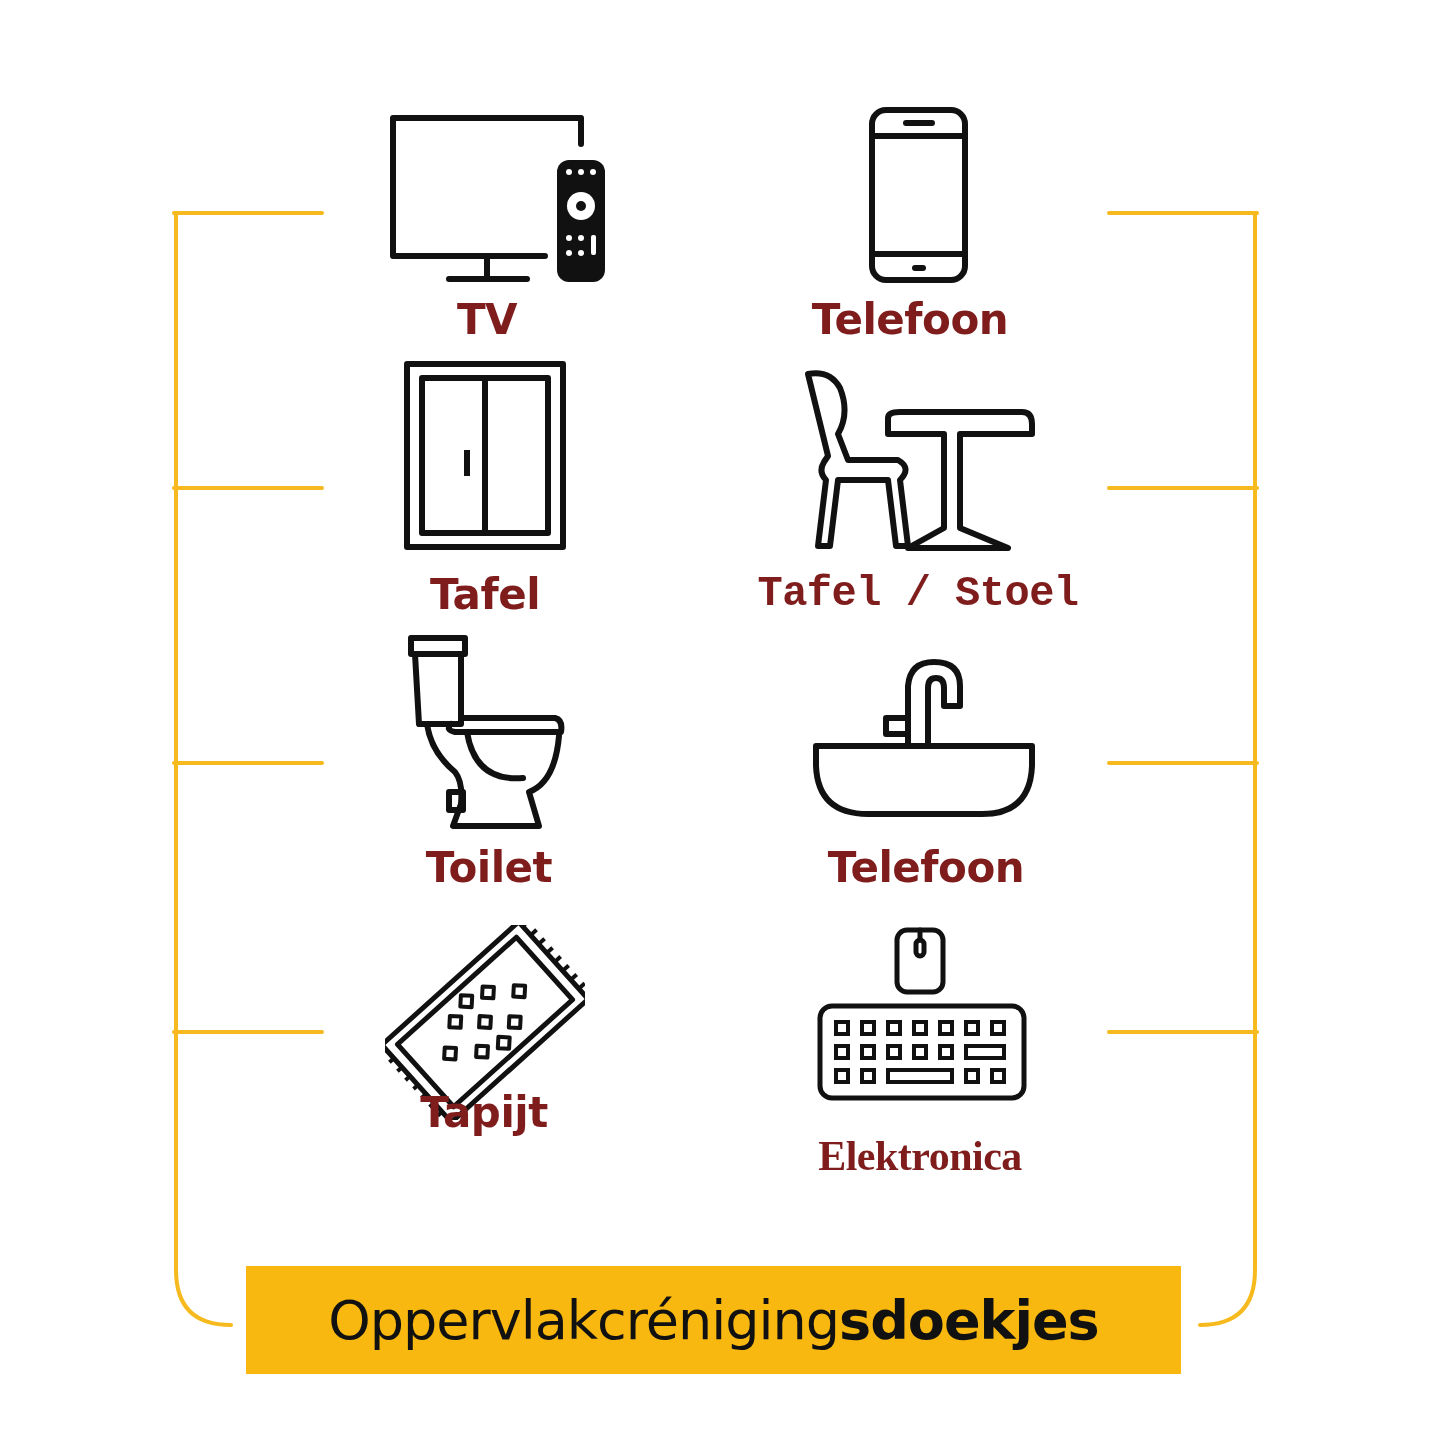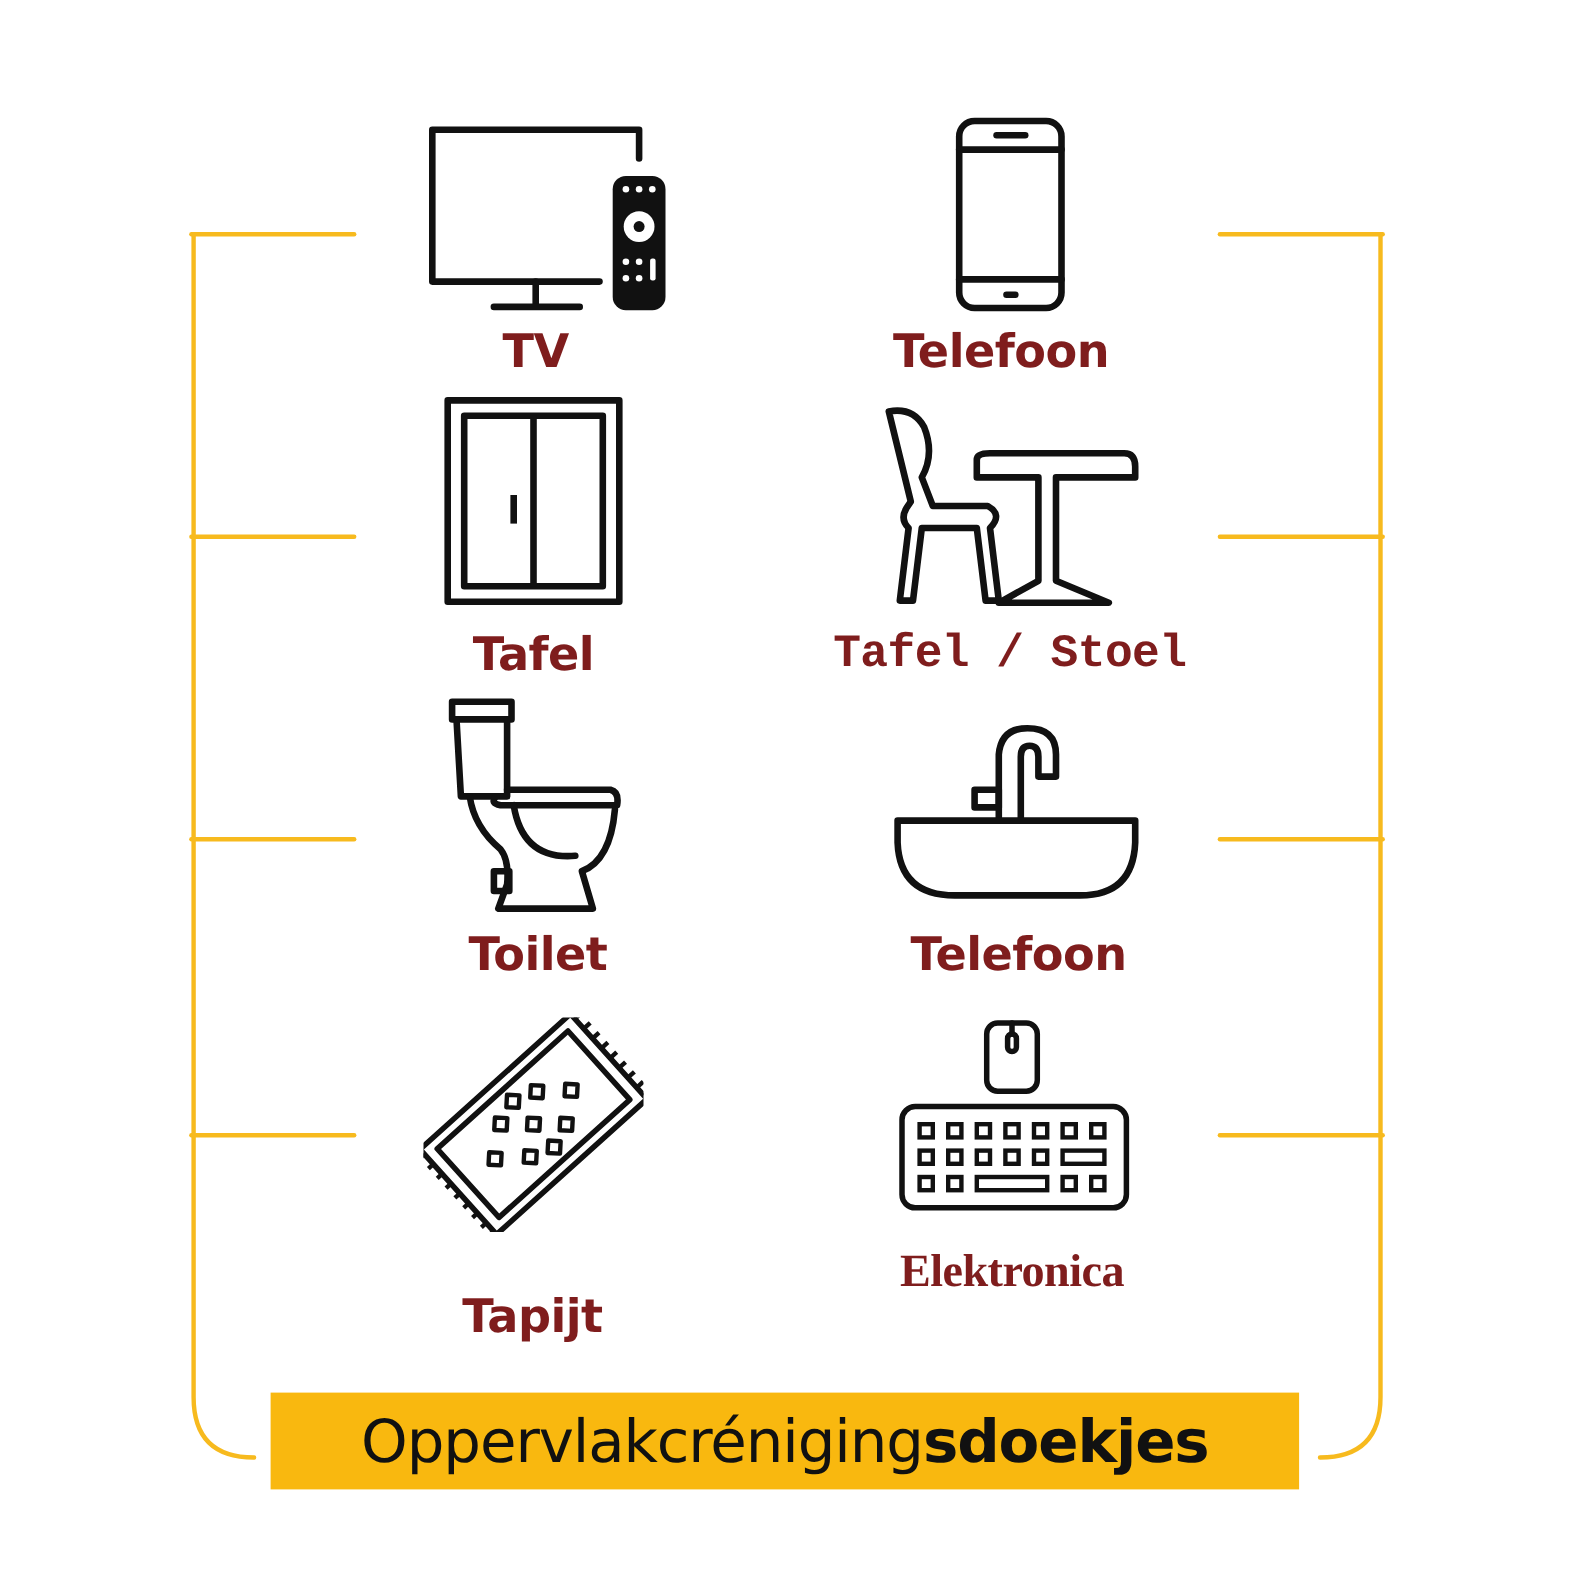--- a/index.html
+++ b/index.html
@@ -1,19 +1,19 @@
 <!DOCTYPE html>
 <html><head>
   <meta charset="utf-8">
   <style>
     html, body { margin: 0; padding: 0; background: #ffffff; }
     body { width: 1445px; height: 1445px; position: relative; overflow: hidden; font-family: "DejaVu Sans", sans-serif; }
     .bracket { position: absolute; top: 0; left: 0; width: 1445px; height: 1445px; pointer-events: none; }
     .label { position: absolute; font-family: "DejaVu Sans", sans-serif; font-weight: bold; font-size: 42px; color: #7f1d1d; white-space: nowrap; letter-spacing: -0.5px; transform: translateX(-50%); }
-    .banner { position: absolute; left: 246px; top: 1266px; width: 935px; height: 88px; background: #F9B80F; display: flex; align-items: center; justify-content: center; }
+    .banner { position: absolute; left: 246px; top: 1266px; width: 935px; height: 108px; background: #F9B80F; display: flex; align-items: center; justify-content: center; }
     .banner-text { font-family: "DejaVu Sans", sans-serif; font-size: 54px; color: #111; white-space: nowrap; letter-spacing: -1px; }
     .banner-light { font-weight: normal; }
     .banner-bold { font-weight: bold; }
     .ic { position: absolute; }
   </style>
 </head>
 <body>
 
 <svg class="bracket" viewBox="0 0 1445 1445" xmlns="http://www.w3.org/2000/svg">
   <g fill="none" stroke="#F7BA1E" stroke-width="4" stroke-linecap="round">
@@ -152,21 +152,21 @@
         <path d="M-8 0 l8 -8 l8 8 l-8 8 z"></path>
         <path d="M-8 -28 l8 -8 l8 8 l-8 8 z"></path>
         <path d="M-8 28 l8 -8 l8 8 l-8 8 z"></path>
         <path d="M14 -20 l8 -8 l8 8 l-8 8 z"></path>
         <path d="M14 20 l8 -8 l8 8 l-8 8 z"></path>
         <path d="M38 0 l8 -8 l8 8 l-8 8 z"></path>
       </g>
     </g>
   </svg>
 </div>
-<div class="label" style="left:484px; top:1172px;">Tapijt</div>
+<div class="label" style="left:484px; top:1088px;">Tapijt</div>
 
 <div class="ic" style="left:815px; top:926px;">
   <svg width="215" height="178" viewBox="0 0 215 178" xmlns="http://www.w3.org/2000/svg">
     <g fill="none" stroke="#111" stroke-width="5" stroke-linejoin="round" stroke-linecap="round">
       <rect x="82" y="4" width="46" height="62" rx="10"></rect>
       <line x1="105" y1="4" x2="105" y2="14"></line>
       <rect x="101" y="14" width="8" height="16" rx="4"></rect>
       <rect x="5" y="80" width="204" height="92" rx="12"></rect>
     </g>
     <g fill="none" stroke="#111" stroke-width="4">

